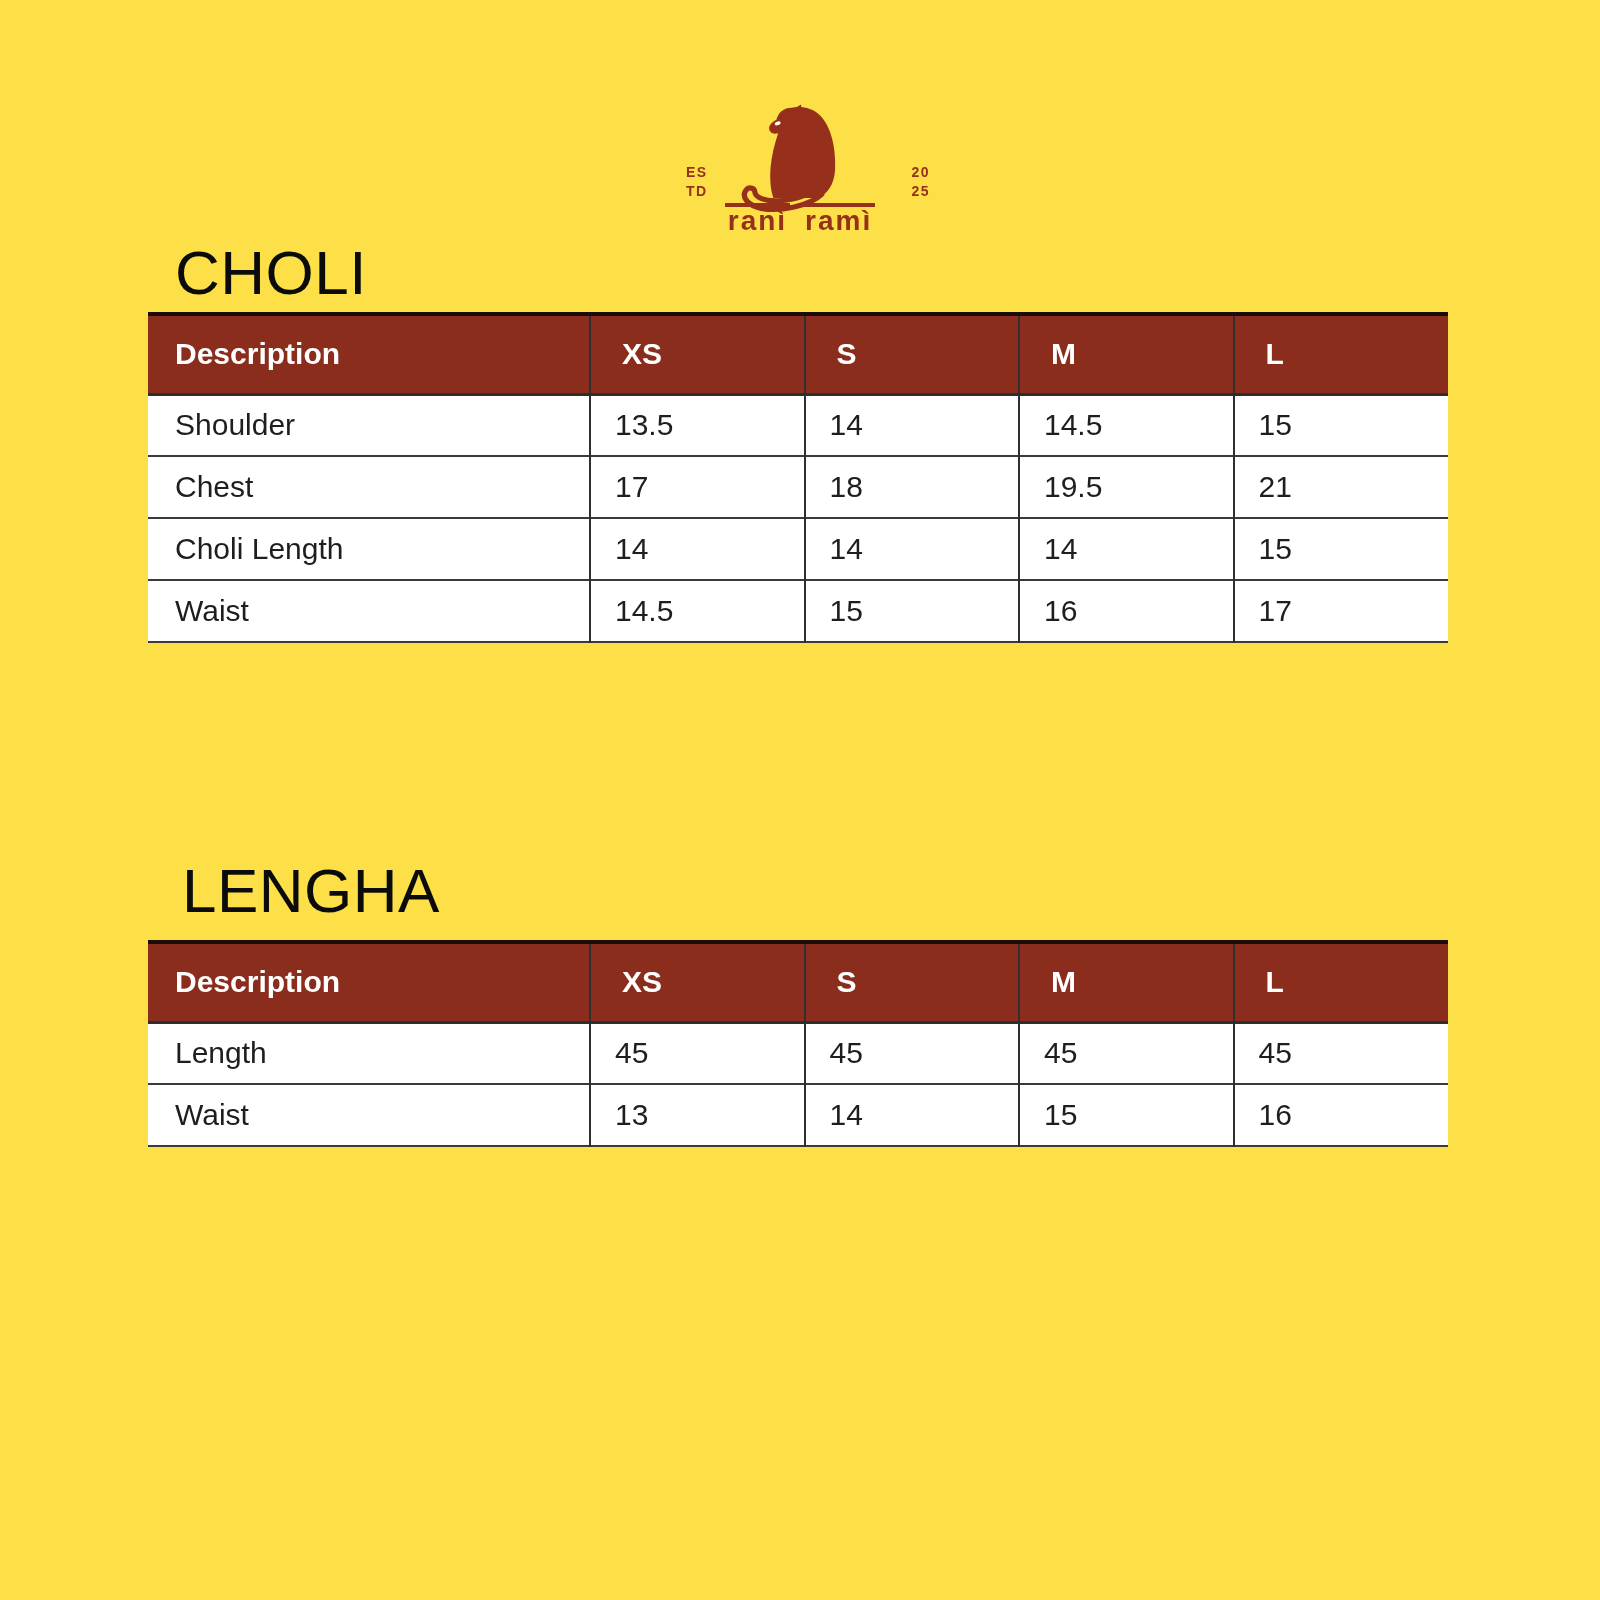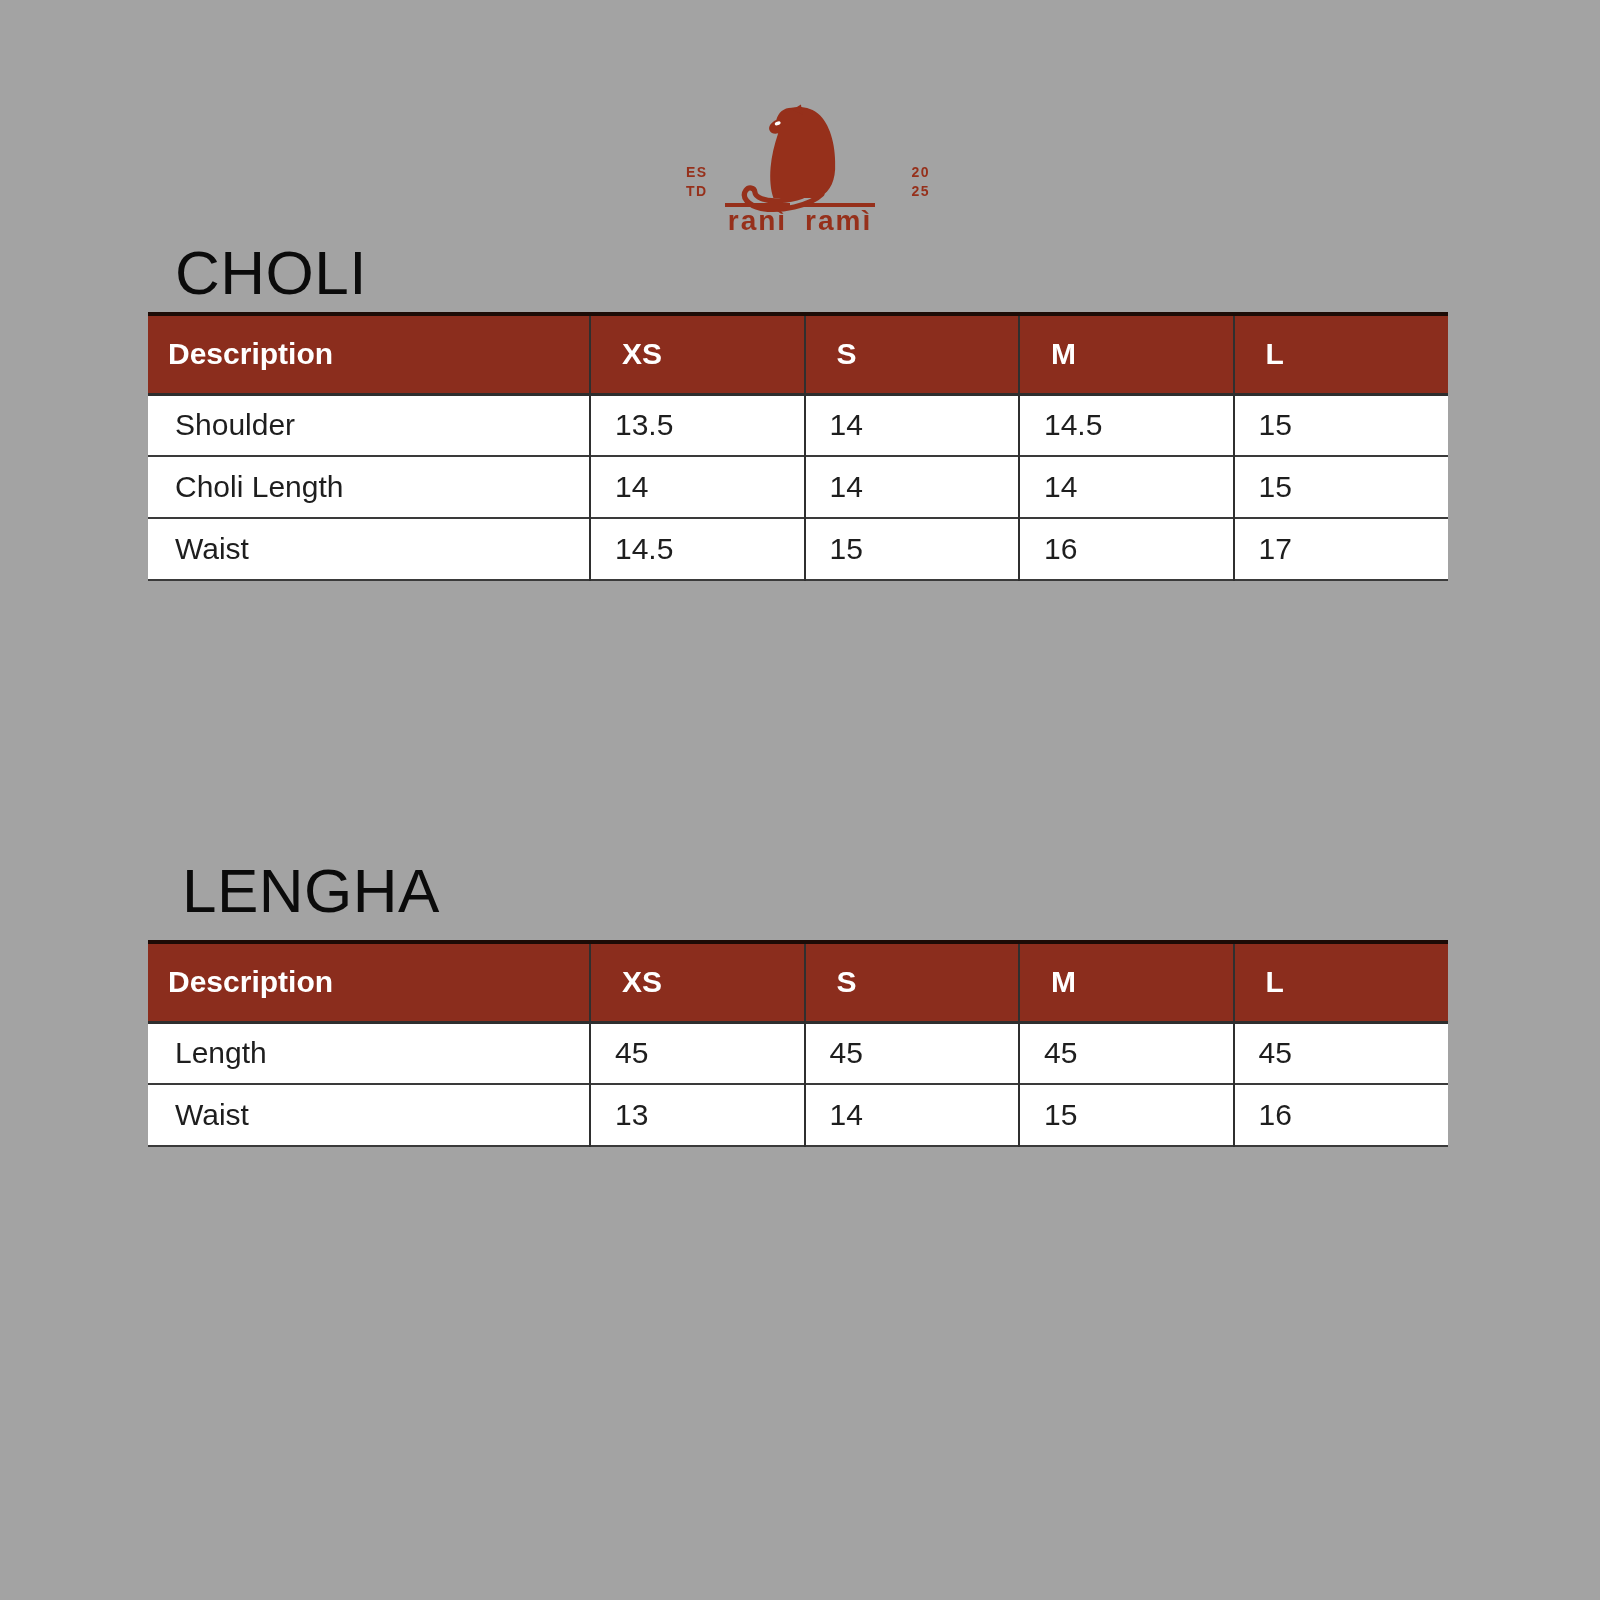--- a/index.html
+++ b/index.html
@@ -9,21 +9,21 @@
     --row-line:#3A3A3A;
     --col-line:#2F2F2F;
     --text:#1E1E1E;
   }
   *{margin:0;padding:0;box-sizing:border-box;}
   html,body{background:#fff;}
   body{
     font-family:"Liberation Sans","DejaVu Sans",sans-serif;
     width:1600px;height:1600px;position:relative;overflow:hidden;color:var(--text);
   }
-  .canvas{position:absolute;inset:0;width:1600px;height:1600px;background:#a3a3a3;}
+  .canvas{position:absolute;inset:0;width:1600px;height:1600px;background:#fde047;}
 
   
   .logo{position:absolute;top:103px;left:50%;transform:translateX(-50%);
         width:300px;text-align:center;}
   .logo-top{position:relative;height:112px;}
   .tiger-svg{display:block;margin:0 auto;height:112px;}
   .estd{position:absolute;bottom:14px;font-size:14px;font-weight:600;
         letter-spacing:1.5px;line-height:1.35;color:var(--brand);text-align:left;}
   .estd.left{left:36px;}
   .estd.right{right:20px;}
@@ -43,21 +43,21 @@
   table.size-table{position:absolute;left:148px;width:1300px;
                    border-collapse:collapse;table-layout:fixed;}
   #table-choli{top:312px;}
   #table-lengha{top:940px;}
   .size-table col.c-desc{width:34%;}
   .size-table col.c-size{width:16.5%;}
   .size-table thead tr{border-top:4px solid var(--line-dark);
                        border-bottom:3px solid #2E2E2E;}
   .size-table thead th{background:var(--table-red);color:#fff;
                        font-size:30px;font-weight:600;text-align:left;
-                       height:80px;padding-left:20px;vertical-align:middle;}
+                       height:80px;padding-left:27px;vertical-align:middle;}
   .size-table thead th:not(:first-child){padding-left:31px;}
   .size-table tbody tr{border-bottom:2px solid var(--row-line);}
   .size-table tbody td{height:62px;font-size:30px;font-weight:400;
                        color:var(--text);padding-left:27px;vertical-align:middle;
                        background:#fff;}
   .size-table tbody td:not(:first-child){padding-left:24px;}
   .size-table th:not(:first-child),
   .size-table td:not(:first-child){border-left:2px solid var(--col-line);}
 </style>
 </head>
@@ -117,20 +117,27 @@
     </thead>
     <tbody>
       <tr>
         <td>Shoulder</td>
         <td>13.5</td>
         <td>14</td>
         <td>14.5</td>
         <td>15</td>
       </tr>
       <tr>
+        <td>Chest</td>
+        <td>17</td>
+        <td>18</td>
+        <td>19.5</td>
+        <td>21</td>
+      </tr>
+      <tr>
         <td>Choli Length</td>
         <td>14</td>
         <td>14</td>
         <td>14</td>
         <td>15</td>
       </tr>
       <tr>
         <td>Waist</td>
         <td>14.5</td>
         <td>15</td>

